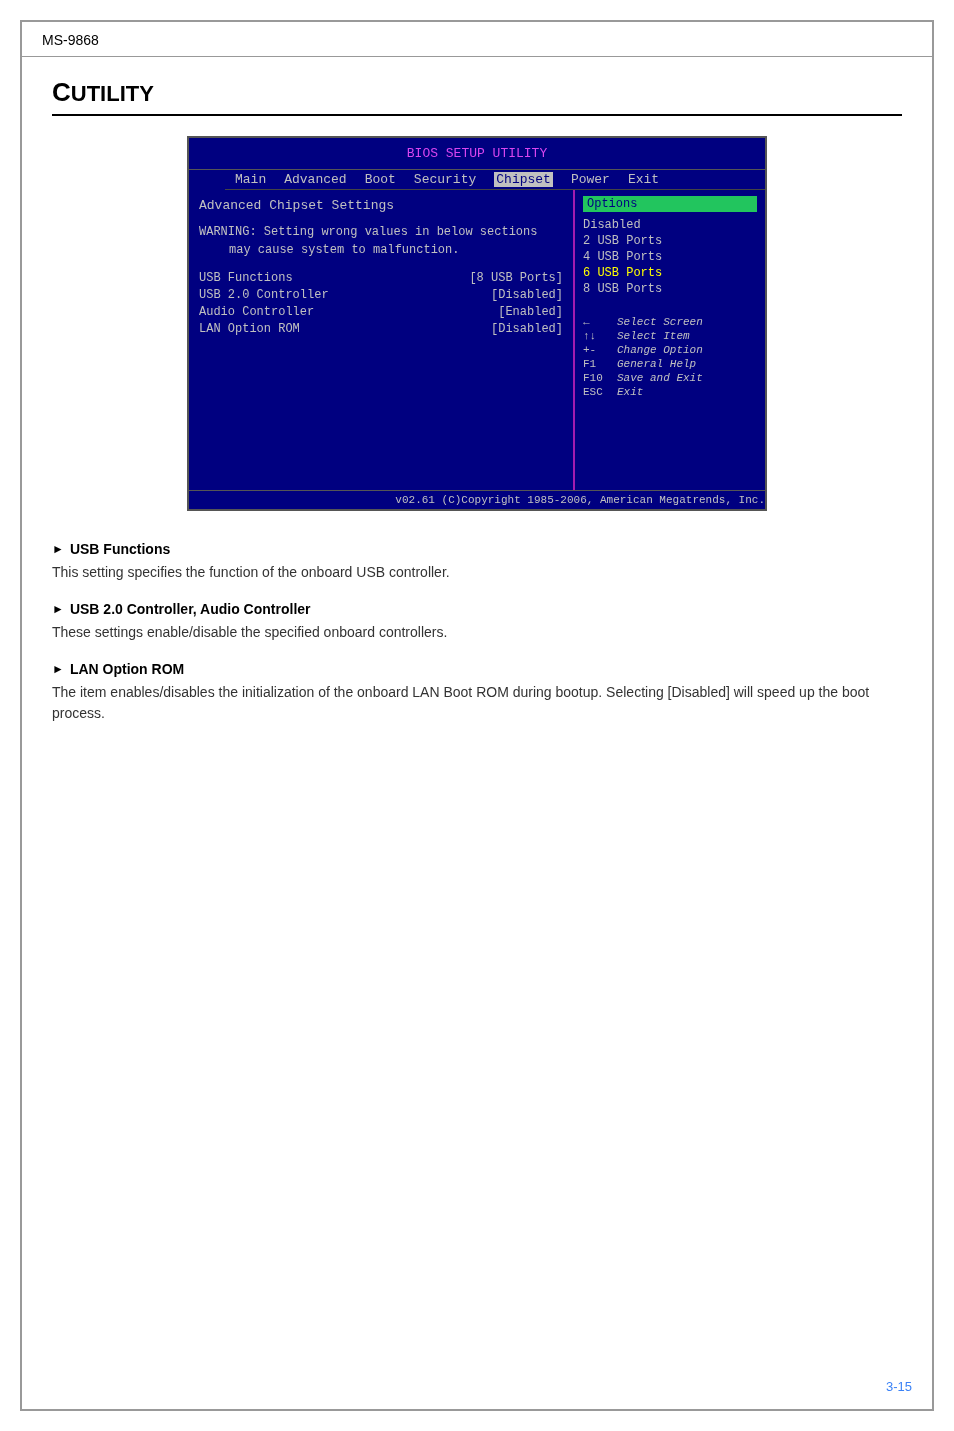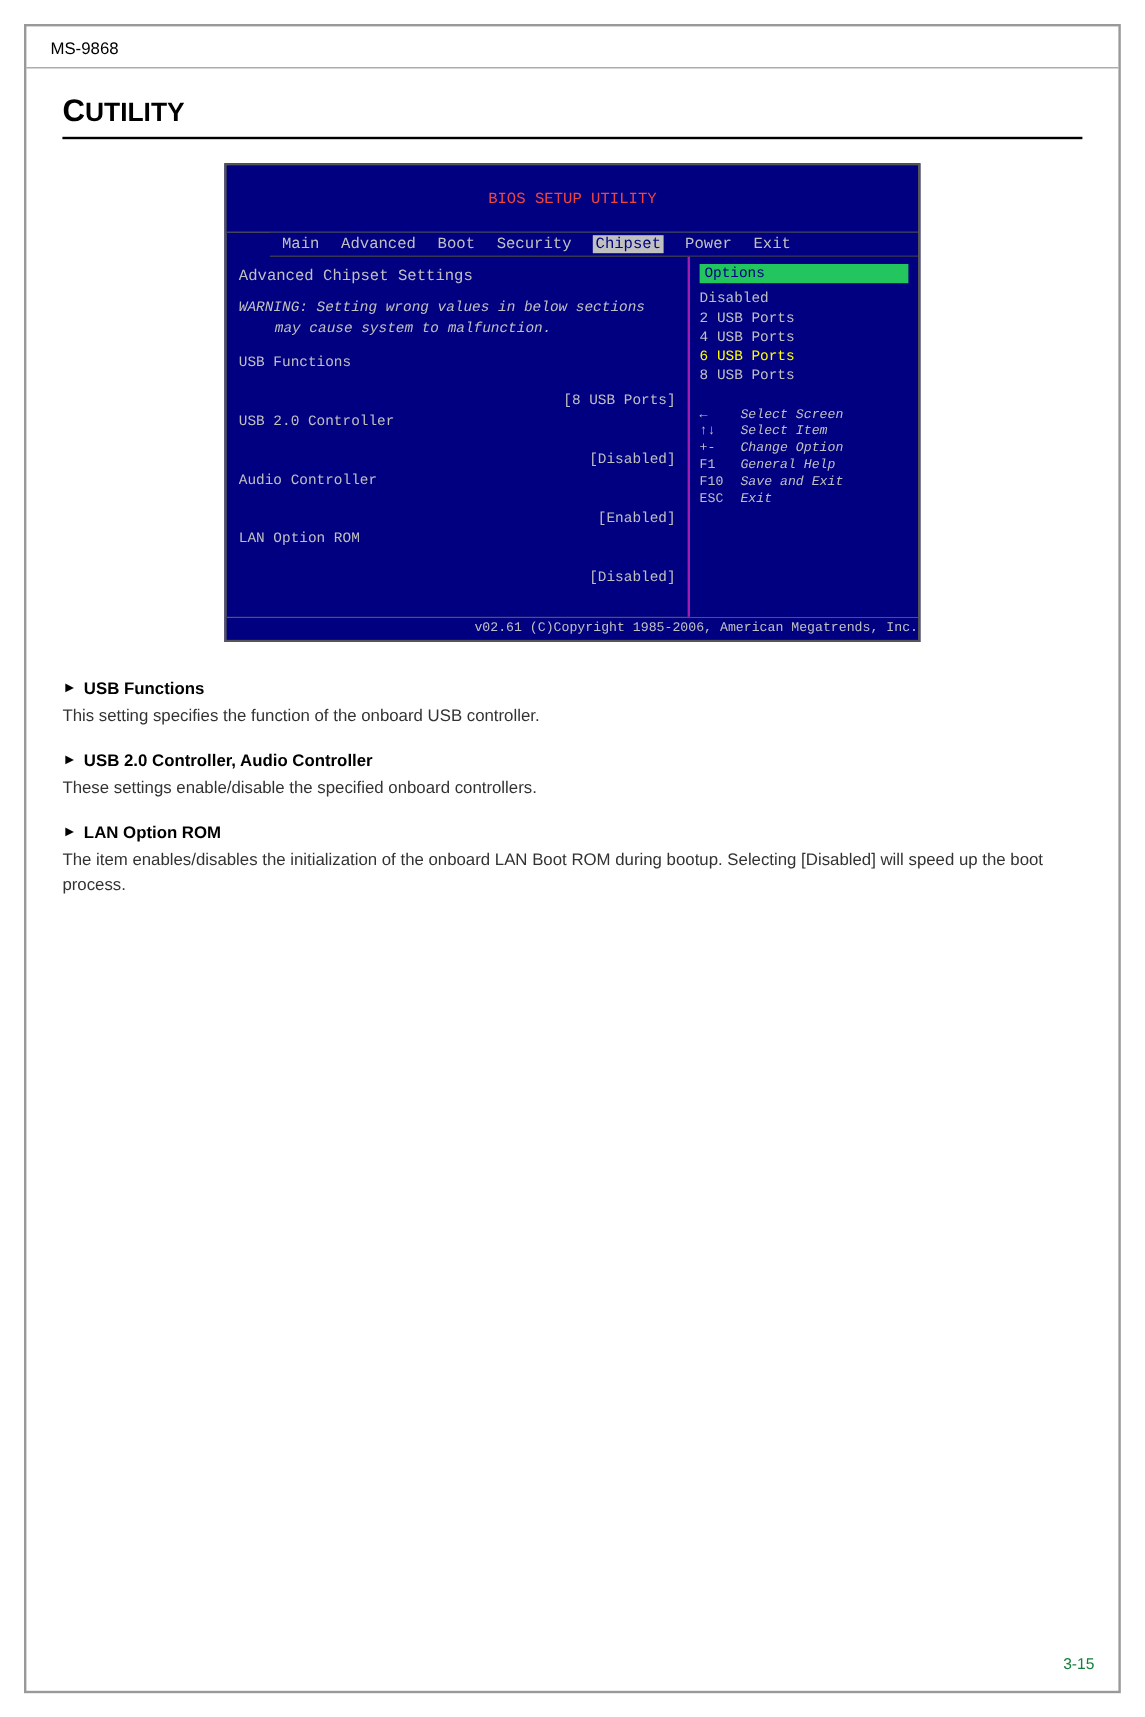--- a/index.html
+++ b/index.html
@@ -49,23 +49,23 @@
       background: #000080;
       width: 580px;
       margin: 0 auto 30px auto;
       font-family: 'Courier New', monospace;
       font-size: 13px;
       color: #c0c0c0;
       border: 2px solid #555;
     }
     .bios-title-bar {
       background: #000080;
-      color: #ef4444;
+      color: #d946ef;
       text-align: center;
-      padding: 20px 0;
+      padding: 8px 0;
       font-size: 13px;
       border-bottom: 1px solid #555;
     }
     .bios-menu-bar {
       background: #000080;
       display: flex;
       padding: 2px 10px;
       gap: 18px;
       border-bottom: 1px solid #444;
       margin-left: 36px;
@@ -97,34 +97,32 @@
     .bios-section-title {
       color: #c0c0c0;
       margin-bottom: 10px;
       font-size: 13px;
     }
     .bios-warning {
       color: #c0c0c0;
       margin-bottom: 12px;
       font-size: 12px;
       line-height: 1.5;
-      font-style: italic;
     }
     .bios-setting-row {
       display: flex;
       justify-content: space-between;
       margin-bottom: 3px;
       font-size: 12px;
     }
     .bios-setting-label {
       color: #c0c0c0;
     }
     .bios-setting-value {
       color: #c0c0c0;
-      margin-top: 32px;
     }
     .bios-options-title {
       background: #22c55e;
       color: #000080;
       text-align: left;
       padding: 1px 4px;
       margin-bottom: 6px;
       font-size: 12px;
     }
     .bios-option-item {
@@ -180,21 +178,21 @@
     .help-text {
       font-size: 14px;
       color: #333;
       line-height: 1.5;
     }
     .page-num {
       position: absolute;
       bottom: 15px;
       right: 20px;
       font-size: 13px;
-      color: #15803d;
+      color: #3b82f6;
     }
   </style>
 </head>
 <body>
 
 <div class="page-border">
   <div class="top-bar">
     <span class="model-number">MS-9868</span>
   </div>
 

